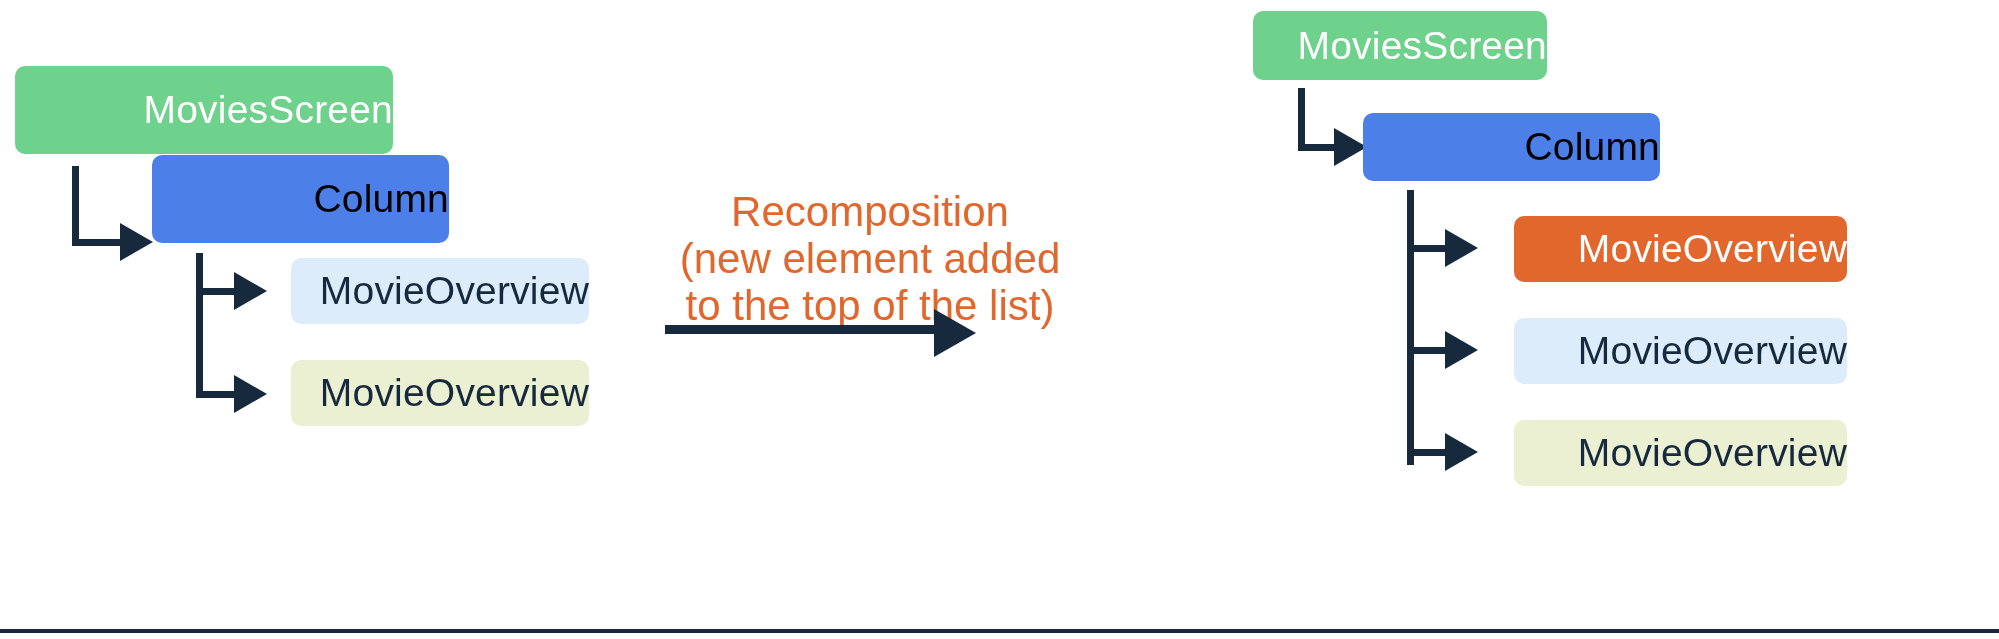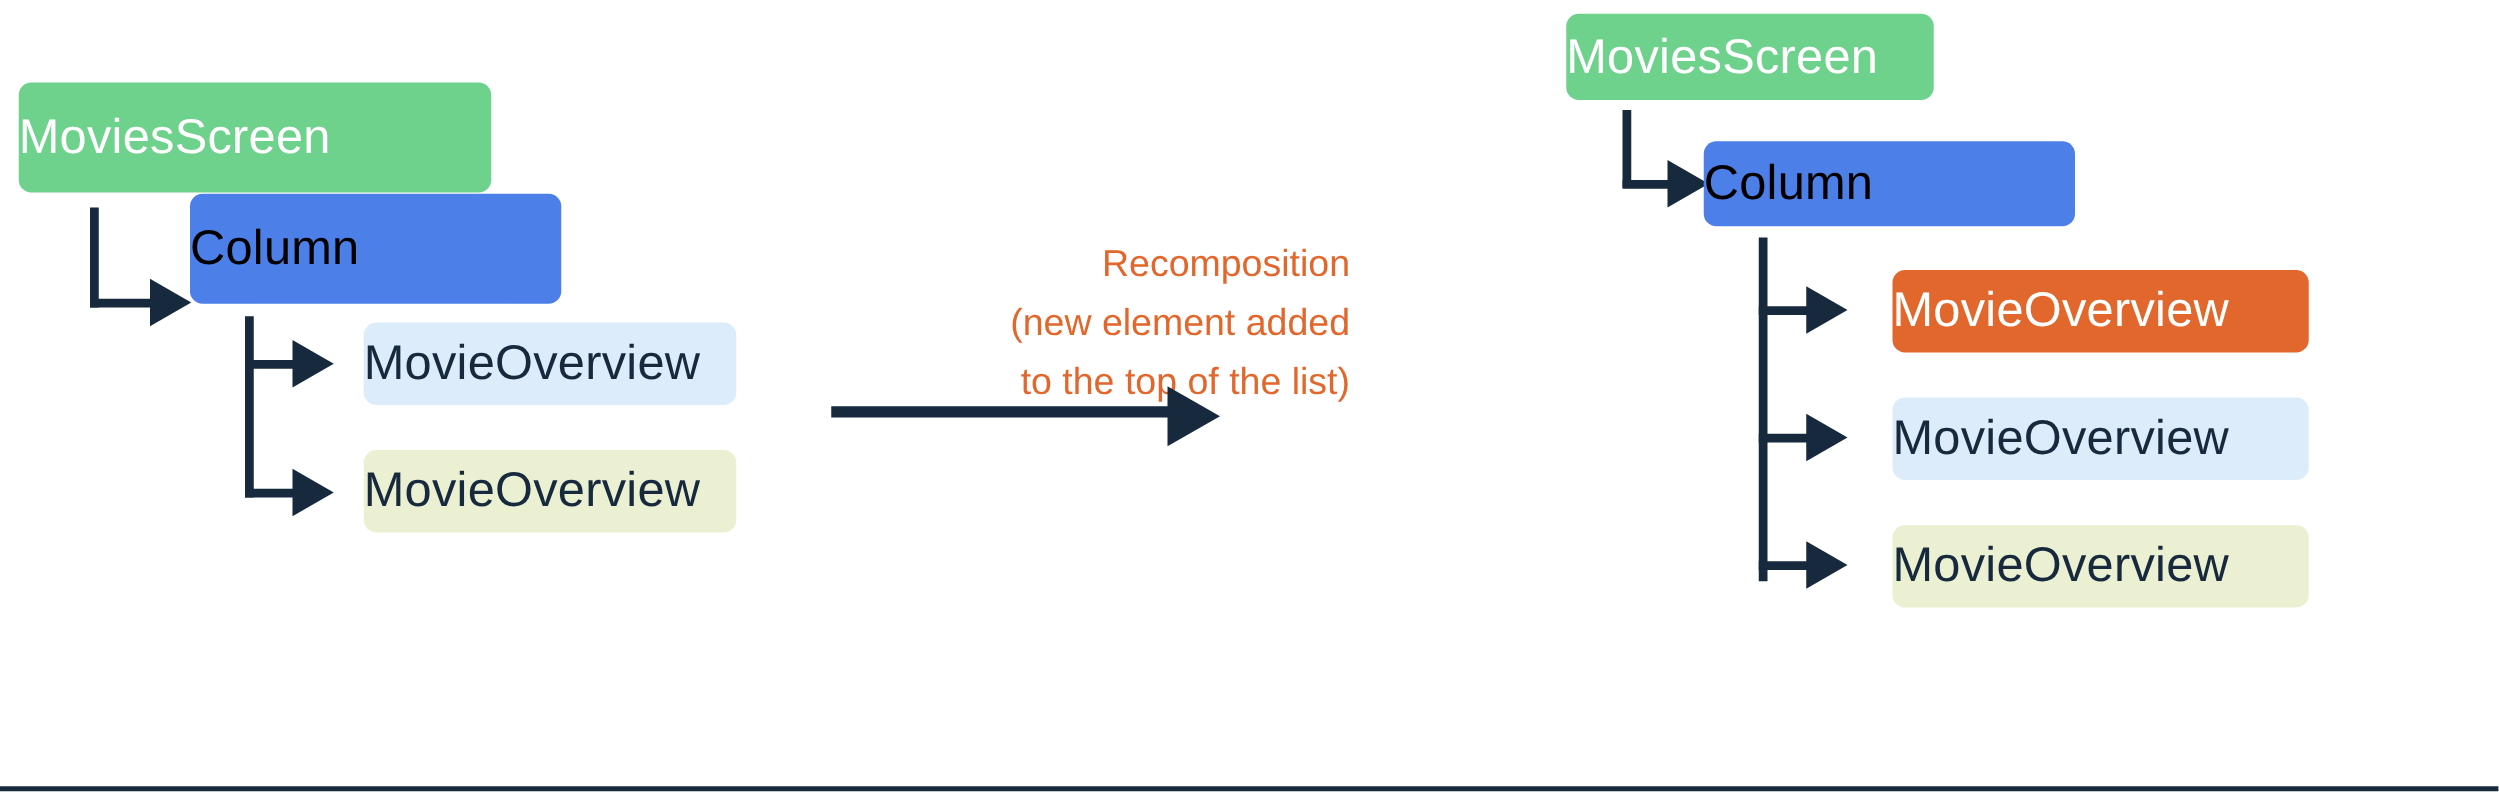--- a/index.html
+++ b/index.html
@@ -12,21 +12,21 @@
     width: 1999px;
     height: 639px;
     background: #ffffff;
     font-family: "Liberation Sans", sans-serif;
     overflow: hidden;
   }
   .node {
     position: absolute;
     display: flex;
     align-items: center;
-    justify-content: flex-start;
+    justify-content: flex-end;
     border-radius: 10px;
     box-sizing: border-box;
     font-size: 39px;
     letter-spacing: 0.2px;
     white-space: nowrap;
   }
   .node.green   { background: #6ed18c; color: #ffffff; }
   .node.blue    { background: #4d7fe8; color: #000000; }
   .node.orange  { background: #e2672d; color: #ffffff; }
   .node.ltblue  { background: #dcecfb; color: #16293d; }
@@ -41,23 +41,23 @@
     width: 0;
     height: 0;
     border-top: 19px solid transparent;
     border-bottom: 19px solid transparent;
     border-left: 33px solid #16293d;
   }
 
   .caption {
     position: absolute;
     color: #e2672d;
-    font-size: 30px;
+    font-size: 42px;
     line-height: 47px;
-    text-align: right;
+    text-align: center;
     white-space: pre-line;
   }
 
   .bigarrow-line {
     position: absolute;
     height: 9px;
     background: #16293d;
   }
   .bigarrow-head {
     position: absolute;

